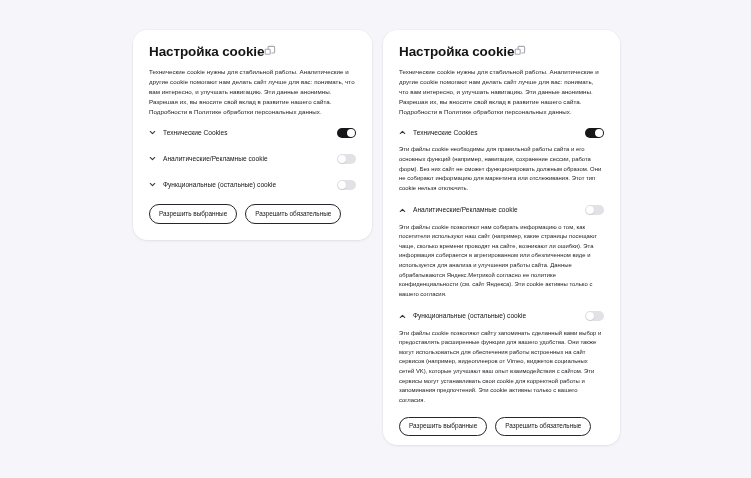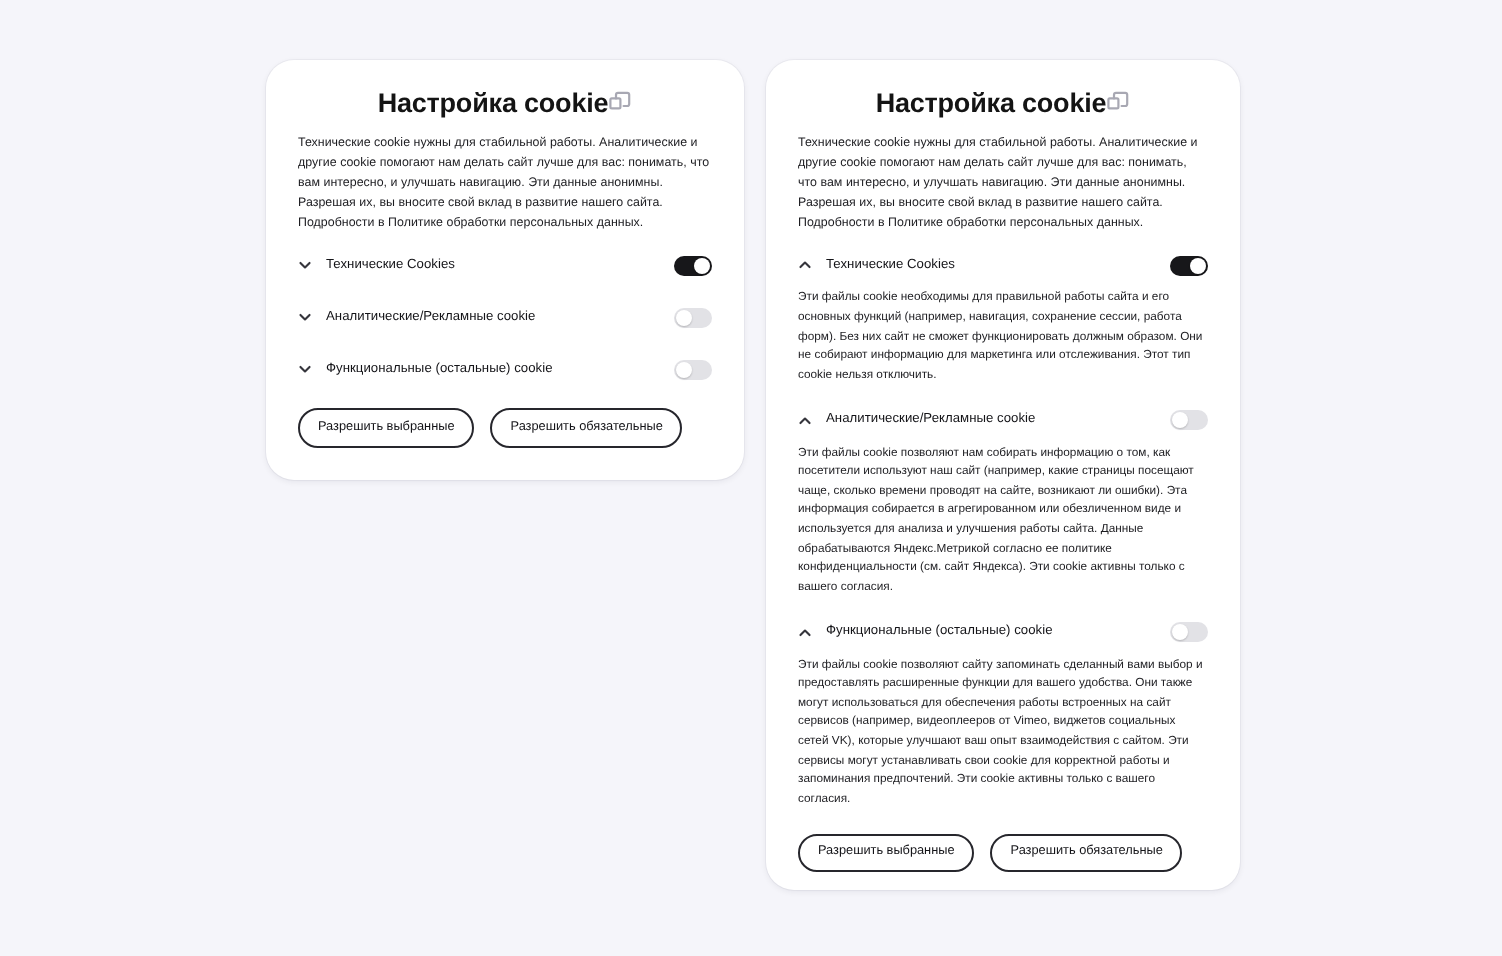--- a/index.html
+++ b/index.html
@@ -35,21 +35,21 @@
   #card-expanded {
     left: 383px;
     top: 30px;
     width: 237px;
     height: 415px;
     padding: 14px 16px 14px 16px;
   }
   .card-head {
     display: flex;
     align-items: flex-start;
-    justify-content: center;
+    justify-content: flex-start;
   }
   .card-title {
     font-size: 13.5px;
     font-weight: 700;
     color: #141414;
     letter-spacing: -0.1px;
     line-height: 1.2;
   }
   .restore-icon {
     width: 12px;

